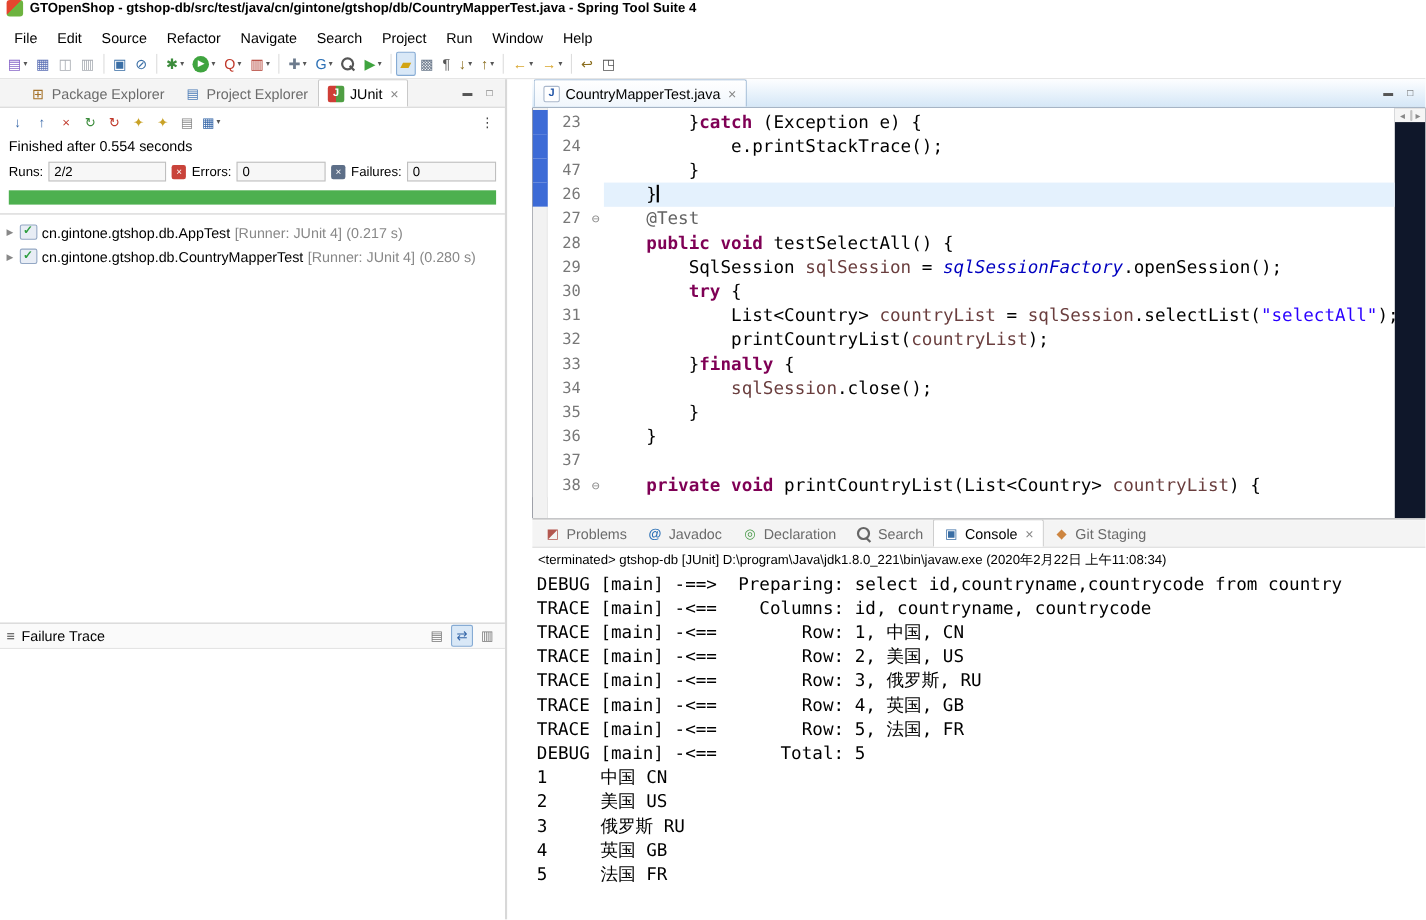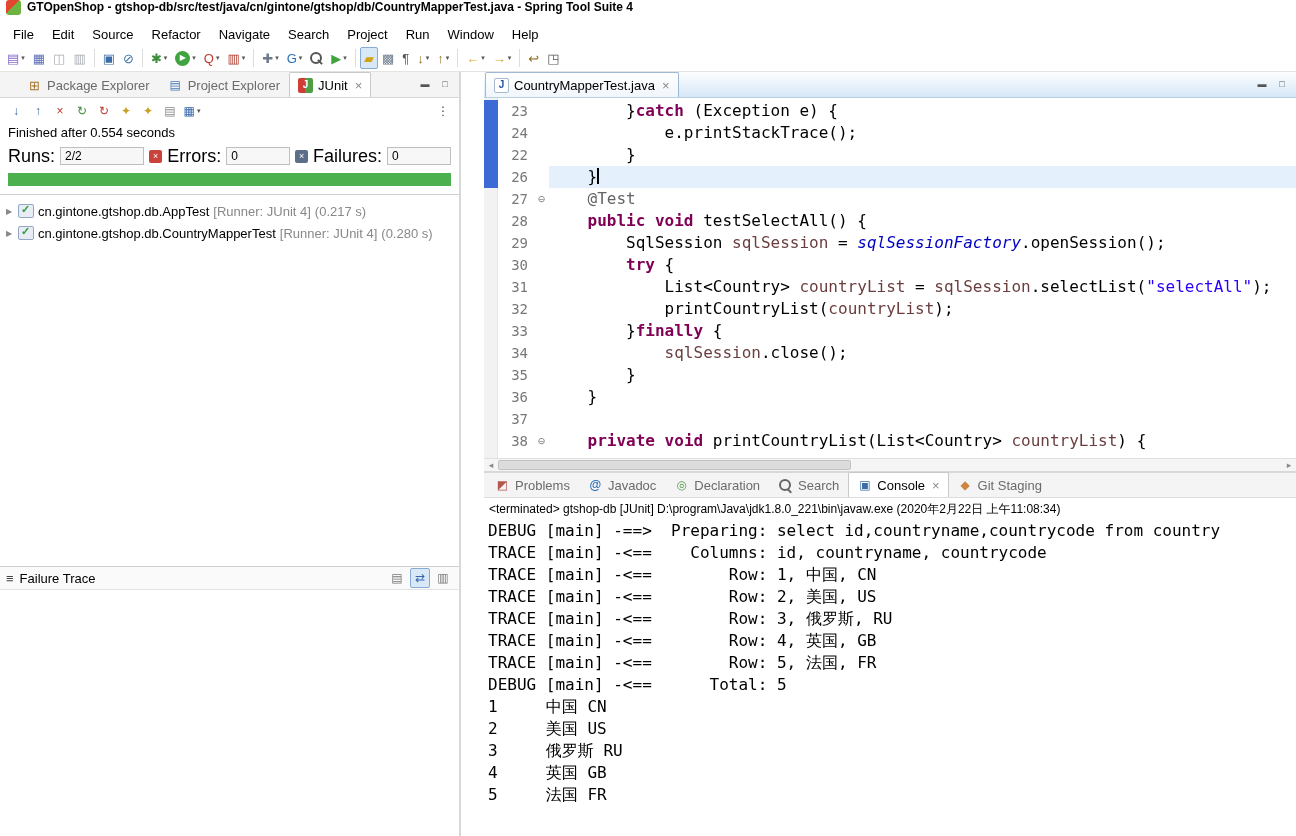--- a/index.html
+++ b/index.html
@@ -54,21 +54,21 @@
   .icon-search-view::after{content:"";width:5px;height:2px;background:#666;position:absolute;bottom:1px;right:1px;transform:rotate(45deg);}
   .icon-console::before{content:"▣";color:#3a6ea5;font-size:12px;}
   .icon-git-staging::before{content:"◆";color:#cd8540;font-size:12px;}
 
   
   .junit-toolbar{height:25px;display:flex;align-items:center;padding:0 6px;gap:2px;}
   .jt-btn{width:20px;height:20px;display:flex;align-items:center;justify-content:center;border:1px solid transparent;border-radius:2px;}
   .jt-btn .tb-glyph{font-size:12px;}
   .finished-text{height:20px;padding:2px 8px 0;font-size:13px;}
   .counts-row{display:flex;align-items:center;gap:5px;padding:4px 8px;height:26px;}
-  .count-label{font-size:18px;white-space:nowrap;}
+  .count-label{font-size:12px;white-space:nowrap;}
   .count-box{flex:1;height:18px;background:#f7f7f7;border:1px solid #bfbfbf;font-size:12px;display:flex;align-items:center;padding-left:4px;}
   .count-box.runs{flex:1.35;}
   .mini-icon{width:13px;height:13px;border-radius:2px;color:#fff;font-size:9px;display:flex;align-items:center;justify-content:center;flex:none;}
   .mini-error{background:#c9433a;}
   .mini-fail{background:#5d6f88;}
   .progress-wrap{padding:4px 8px 8px;border-bottom:1px solid #cfcfcf;height:26px;}
   .progress-bar{height:13px;width:100%;}
   .test-tree{flex:1;padding-top:5px;overflow:hidden;}
   .tree-row{height:22px;display:flex;align-items:center;gap:4px;padding-left:4px;font-size:13px;white-space:nowrap;}
   .tree-chevron{color:#888;font-size:8px;width:10px;text-align:center;}
@@ -80,21 +80,21 @@
   .fh-icons{margin-left:auto;display:flex;gap:3px;}
   .fh-btn{width:20px;height:20px;display:flex;align-items:center;justify-content:center;border:1px solid transparent;border-radius:2px;}
   .fh-btn.toggled{background:#d9e8f7;border-color:#86abd4;}
   .fh-btn .tb-glyph{font-size:12px;}
   .failure-body{height:246px;background:#fff;}
 
   
   .editor{height:401px;display:flex;flex-direction:column;border-bottom:2px solid #d8d8d8;}
   .editor-tabs{height:26px;display:flex;align-items:flex-end;background:linear-gradient(#fdfeff,#d5e7f7);border-bottom:1px solid #b9cfe4;padding-left:1px;}
   .editor-tabs .vtab.active{border-color:#9fb9d4;background:linear-gradient(#ffffff,#f0f6fc);}
-  .code-body{flex:1;display:flex;flex-direction:column;overflow:hidden;background:#4c1d95;}
+  .code-body{flex:1;display:flex;flex-direction:row;overflow:hidden;background:#0f172a;}
   .code-lines{flex:1;overflow:hidden;padding-top:2px;
     background:linear-gradient(to right,#f2f2f2 0,#f2f2f2 13px,#e6e6e6 13px,#e6e6e6 14px,#ffffff 14px);}
   .code-line{display:flex;height:22px;line-height:22px;font-family:"DejaVu Sans Mono","Liberation Mono",monospace;font-size:16px;white-space:pre;}
   .ruler-cell{width:14px;background:#f2f2f2;border-right:1px solid #e6e6e6;flex:none;}
   .ruler-cell.changed{background:#3d6bd6;border-right-color:#3d6bd6;}
   .ln-num{width:36px;color:#787878;text-align:right;padding-right:6px;font-size:14px;background:#fff;flex:none;}
   .ln-fold{width:15px;color:#8a8a8a;font-size:12px;text-align:center;background:#fff;flex:none;}
   .ln-text{flex:1;color:#000;}
   .code-line.current .ln-text{background:#e4f1fd;}
   .tok-k{color:#7f0055;font-weight:bold;}
@@ -353,21 +353,21 @@
             </div>
             <div class="wb-btn">
               <span class="tb-glyph" style="color: rgb(85, 85, 85);">□</span>
             </div>
           </div>
       </div>
       <div class="code-body">
         <div class="code-lines">
             <div class="code-line"><span class="ruler-cell changed"></span><span class="ln-num">23</span><span class="ln-fold"></span><span class="ln-text"><span class="tok-p">        }</span><span class="tok-k">catch</span><span class="tok-p"> (Exception e) {</span></span></div>
             <div class="code-line"><span class="ruler-cell changed"></span><span class="ln-num">24</span><span class="ln-fold"></span><span class="ln-text"><span class="tok-p">            e.printStackTrace();</span></span></div>
-            <div class="code-line"><span class="ruler-cell changed"></span><span class="ln-num">22</span><span class="ln-fold"></span><span class="ln-text"><span class="tok-p">        }</span></span></div>
+            <div class="code-line"><span class="ruler-cell changed"></span><span class="ln-num">47</span><span class="ln-fold"></span><span class="ln-text"><span class="tok-p">        }</span></span></div>
             <div class="code-line current"><span class="ruler-cell changed"></span><span class="ln-num">26</span><span class="ln-fold"></span><span class="ln-text"><span class="tok-p">    }</span><span class="caret"></span></span></div>
             <div class="code-line"><span class="ruler-cell"></span><span class="ln-num">27</span><span class="ln-fold">⊖</span><span class="ln-text"><span class="tok-a">    @Test</span></span></div>
             <div class="code-line"><span class="ruler-cell"></span><span class="ln-num">28</span><span class="ln-fold"></span><span class="ln-text"><span class="tok-p">    </span><span class="tok-k">public</span><span class="tok-p"> </span><span class="tok-k">void</span><span class="tok-p"> testSelectAll() {</span></span></div>
             <div class="code-line"><span class="ruler-cell"></span><span class="ln-num">29</span><span class="ln-fold"></span><span class="ln-text"><span class="tok-p">        SqlSession </span><span class="tok-v">sqlSession</span><span class="tok-p"> = </span><span class="tok-f">sqlSessionFactory</span><span class="tok-p">.openSession();</span></span></div>
             <div class="code-line"><span class="ruler-cell"></span><span class="ln-num">30</span><span class="ln-fold"></span><span class="ln-text"><span class="tok-p">        </span><span class="tok-k">try</span><span class="tok-p"> {</span></span></div>
             <div class="code-line"><span class="ruler-cell"></span><span class="ln-num">31</span><span class="ln-fold"></span><span class="ln-text"><span class="tok-p">            List&lt;Country&gt; </span><span class="tok-v">countryList</span><span class="tok-p"> = </span><span class="tok-v">sqlSession</span><span class="tok-p">.selectList(</span><span class="tok-s">"selectAll"</span><span class="tok-p">);</span></span></div>
             <div class="code-line"><span class="ruler-cell"></span><span class="ln-num">32</span><span class="ln-fold"></span><span class="ln-text"><span class="tok-p">            printCountryList(</span><span class="tok-v">countryList</span><span class="tok-p">);</span></span></div>
             <div class="code-line"><span class="ruler-cell"></span><span class="ln-num">33</span><span class="ln-fold"></span><span class="ln-text"><span class="tok-p">        }</span><span class="tok-k">finally</span><span class="tok-p"> {</span></span></div>
             <div class="code-line"><span class="ruler-cell"></span><span class="ln-num">34</span><span class="ln-fold"></span><span class="ln-text"><span class="tok-p">            </span><span class="tok-v">sqlSession</span><span class="tok-p">.close();</span></span></div>
             <div class="code-line"><span class="ruler-cell"></span><span class="ln-num">35</span><span class="ln-fold"></span><span class="ln-text"><span class="tok-p">        }</span></span></div>

